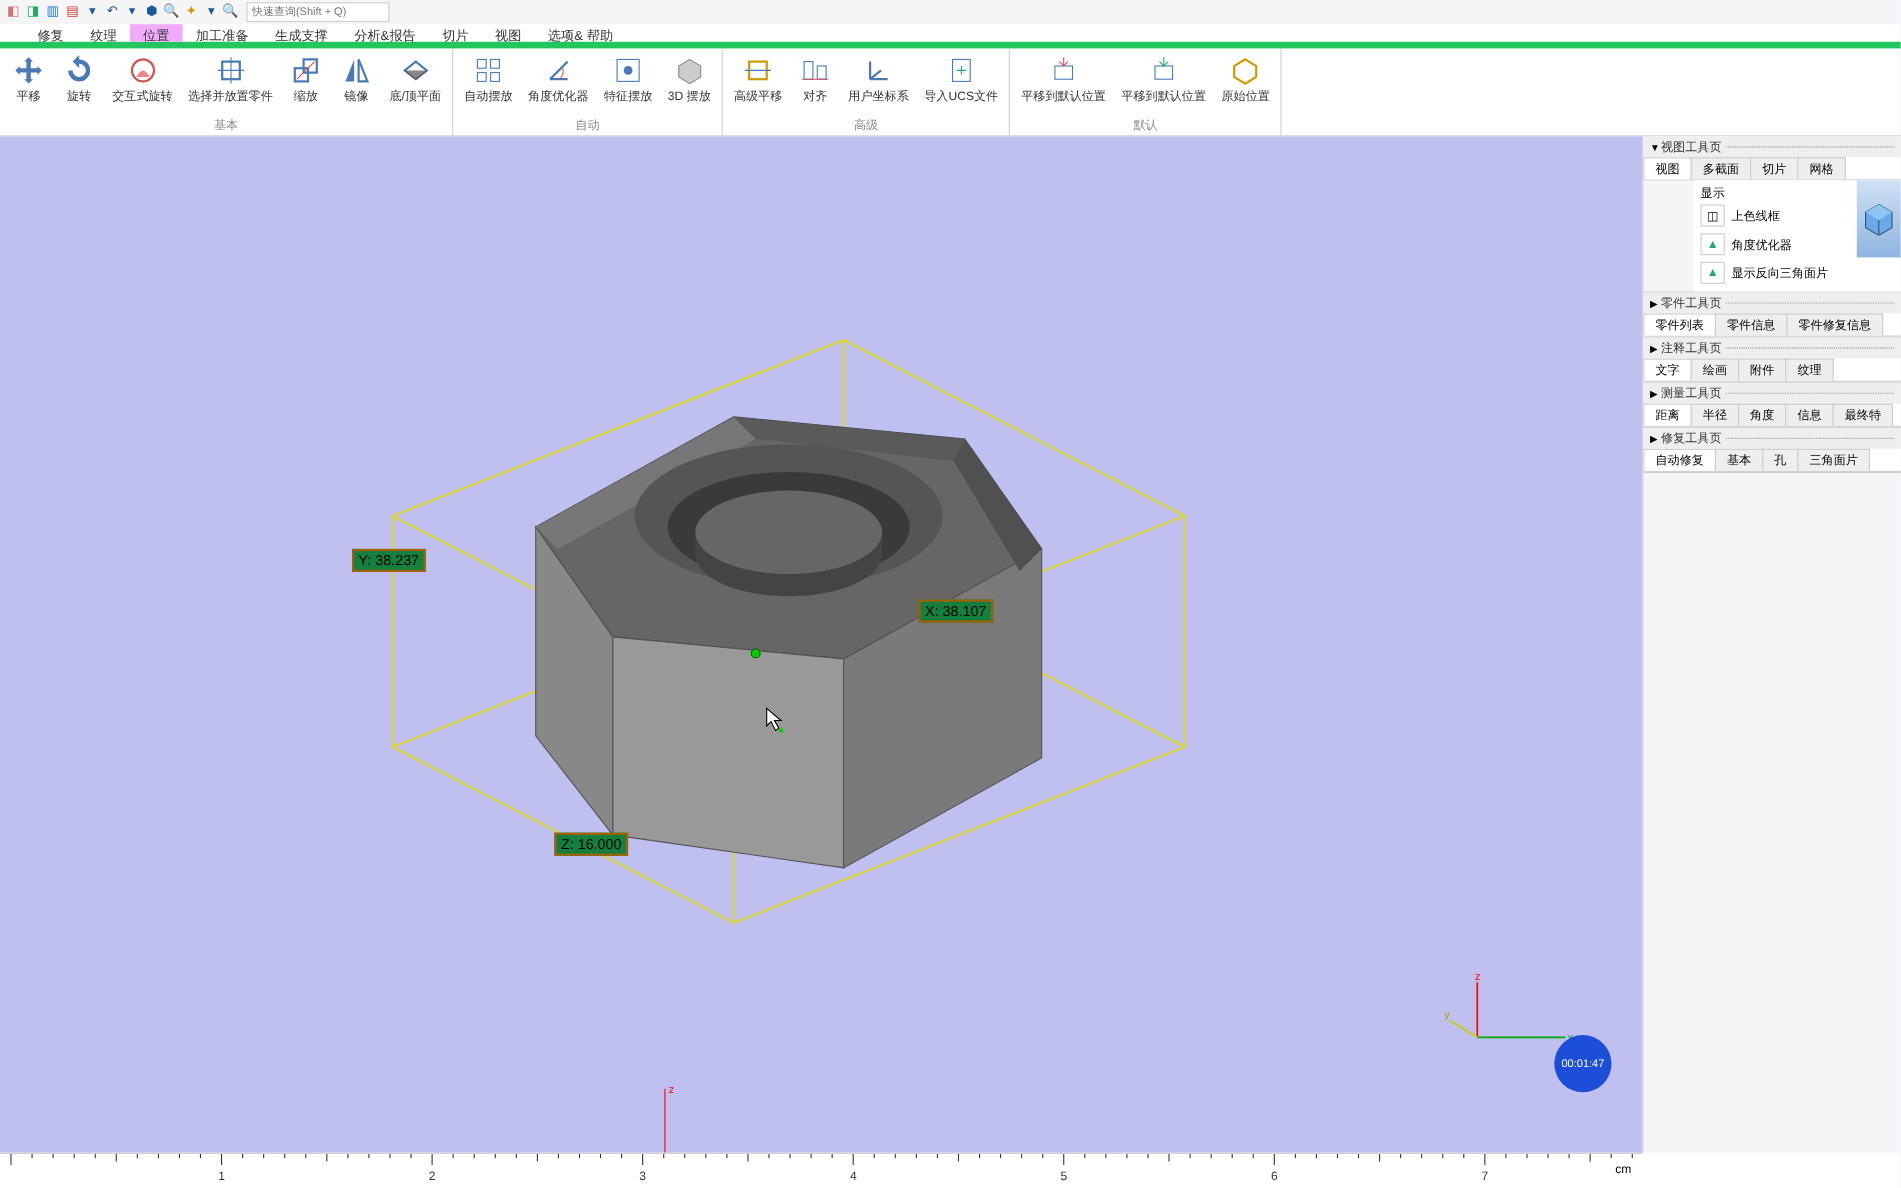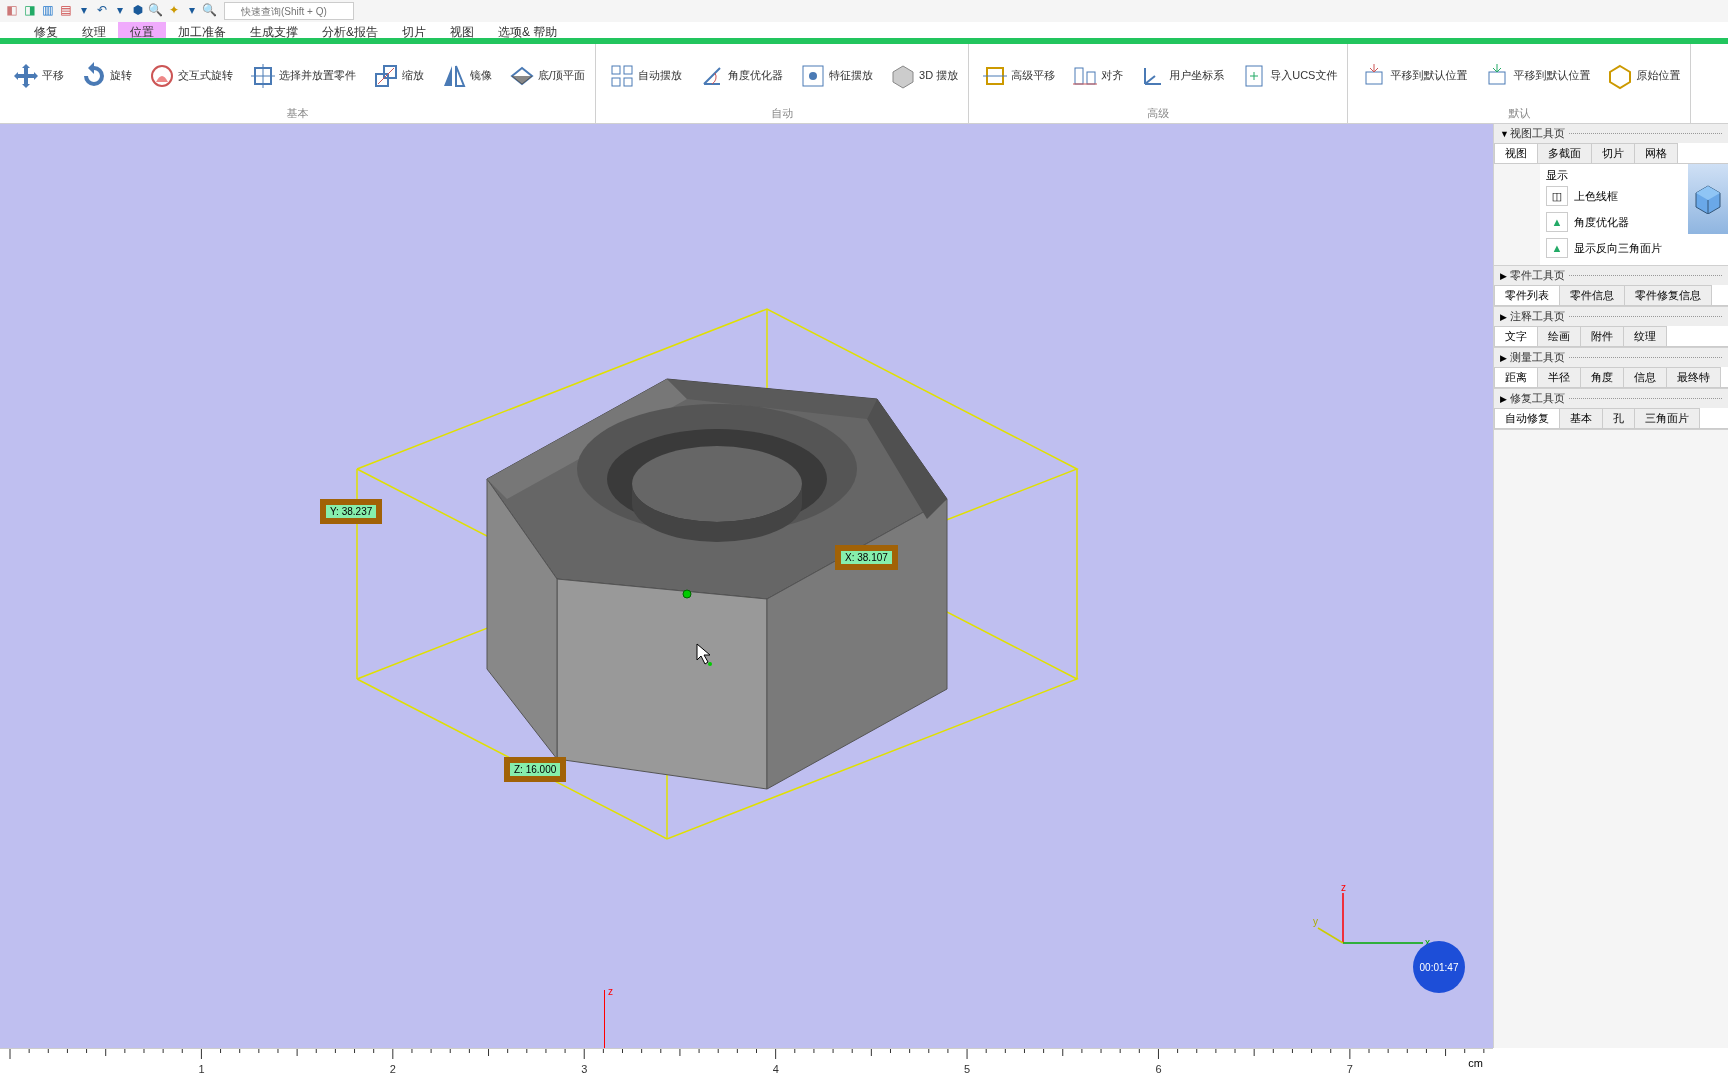--- a/index.html
+++ b/index.html
@@ -4,30 +4,30 @@
 <style>
 * { margin: 0; padding: 0; box-sizing: border-box; font-family: "Microsoft YaHei", sans-serif; }
 body { background: #fff; width: 1728px; height: 1080px; overflow: hidden; position: relative; }
 
 .titlebar { height: 22px; background: #f5f5f5; display: flex; align-items: center; font-size: 11px; }
 .titlebar-icons { display: flex; gap: 2px; padding: 0 4px; }
 .titlebar-icons span { width: 16px; height: 16px; display: inline-flex; align-items: center; justify-content: center; font-size: 12px; color: #1a5a9a; cursor: pointer; }
 .titlebar-dropdown { color: #1a5a9a; padding: 0 2px; }
 .title-text { flex: 1; text-align: center; color: #333; }
 
-.search-box { height: 18px; width: 130px; border: 1px solid #ccc; font-size: 10px; padding: 0 16px; color: #999; margin-left: 4px; }
+.search-box { height: 18px; width: 130px; border: 1px solid #ccc; font-size: 10px; padding: 0 4px; color: #999; margin-left: 4px; }
 
 .menubar { height: 22px; display: flex; border-bottom: 6px solid #22c55e; font-size: 12px; }
 .menubar .tab { padding: 2px 12px; cursor: pointer; color: #333; }
 .menubar .tab.active { background: #f0abfc; }
 
 .ribbon { height: 80px; border-bottom: 1px solid #d0d0d0; display: flex; }
 .ribbon-group { border-right: 1px solid #d0d0d0; display: flex; flex-direction: column; padding: 2px 6px 0; }
 .ribbon-buttons { display: flex; gap: 6px; flex: 1; }
-.ribbon-btn { display: flex; flex-direction: row; align-items: center; padding: 2px 4px; cursor: pointer; }
+.ribbon-btn { display: flex; flex-direction: column; align-items: center; padding: 2px 4px; cursor: pointer; }
 .ribbon-btn .ico { width: 32px; height: 32px; display: flex; align-items: center; justify-content: center; }
 .ribbon-btn .lbl { font-size: 11px; color: #333; text-align: center; white-space: nowrap; }
 .ribbon-group-label { font-size: 11px; color: #888; text-align: center; padding: 1px 0 2px; }
 
 .workspace { position: absolute; top: 124px; left: 0; right: 0; bottom: 32px; display: flex; }
 .viewport { flex: 1; background: #bfbff0; position: relative; overflow: hidden; }
 .side-panel { width: 235px; background: #f5f5f5; border-left: 1px solid #d0d0d0; font-size: 11px; }
 
 .panel-section { border-bottom: 1px solid #d0d0d0; }
 .panel-header { display: flex; align-items: center; padding: 2px 6px; background: #eee; }
@@ -37,21 +37,21 @@
 .panel-tabs { display: flex; background: #fff; border-bottom: 1px solid #ccc; }
 .panel-tabs .ptab { padding: 2px 10px; border: 1px solid #ccc; border-bottom: none; margin-right: -1px; cursor: pointer; font-size: 11px; }
 .panel-tabs .ptab.active { background: #fff; }
 .panel-tabs .ptab:not(.active) { background: #eee; }
 .panel-body { padding: 4px 6px; background: #fff; }
 .display-row { display: flex; align-items: center; padding: 3px 0; gap: 6px; }
 .display-row .ico-box { width: 22px; height: 20px; border: 1px solid #ccc; display: flex; align-items: center; justify-content: center; background: #fff; }
 
 .nut-render { position: absolute; left: 50%; top: 46%; transform: translate(-50%, -50%); }
 .bbox-line { stroke: #e0e000; stroke-width: 1.5; fill: none; }
-.dim-label { position: absolute; background: #86efac; border: 6px solid #a16207; font-size: 10px; padding: 1px 4px; white-space: nowrap; }
+.dim-label { position: absolute; background: #15803d; border: 2px solid #a16207; font-size: 13px; padding: 1px 4px; white-space: nowrap; }
 
 .axis-gizmo { position: absolute; right: 60px; bottom: 85px; width: 120px; height: 80px; }
 .axis-gizmo line { stroke-width: 1.5; }
 .axis-gizmo text { font-size: 10px; }
 
 .ruler-h { position: absolute; left: 0; right: 235px; bottom: 0; height: 32px; background: #fff; border-top: 1px solid #ccc; }
 .ruler-marker { position: absolute; left: 600px; top: -44px; bottom: 32px; width: 1px; background: transparent; }
 .ruler-marker::before { content: ''; position: absolute; left: 0; top: 0; bottom: 0; border-left: 1px solid #f00; }
 .ruler-marker .lbl { position: absolute; top: -4px; left: 4px; color: #f00; font-size: 10px; }
 

